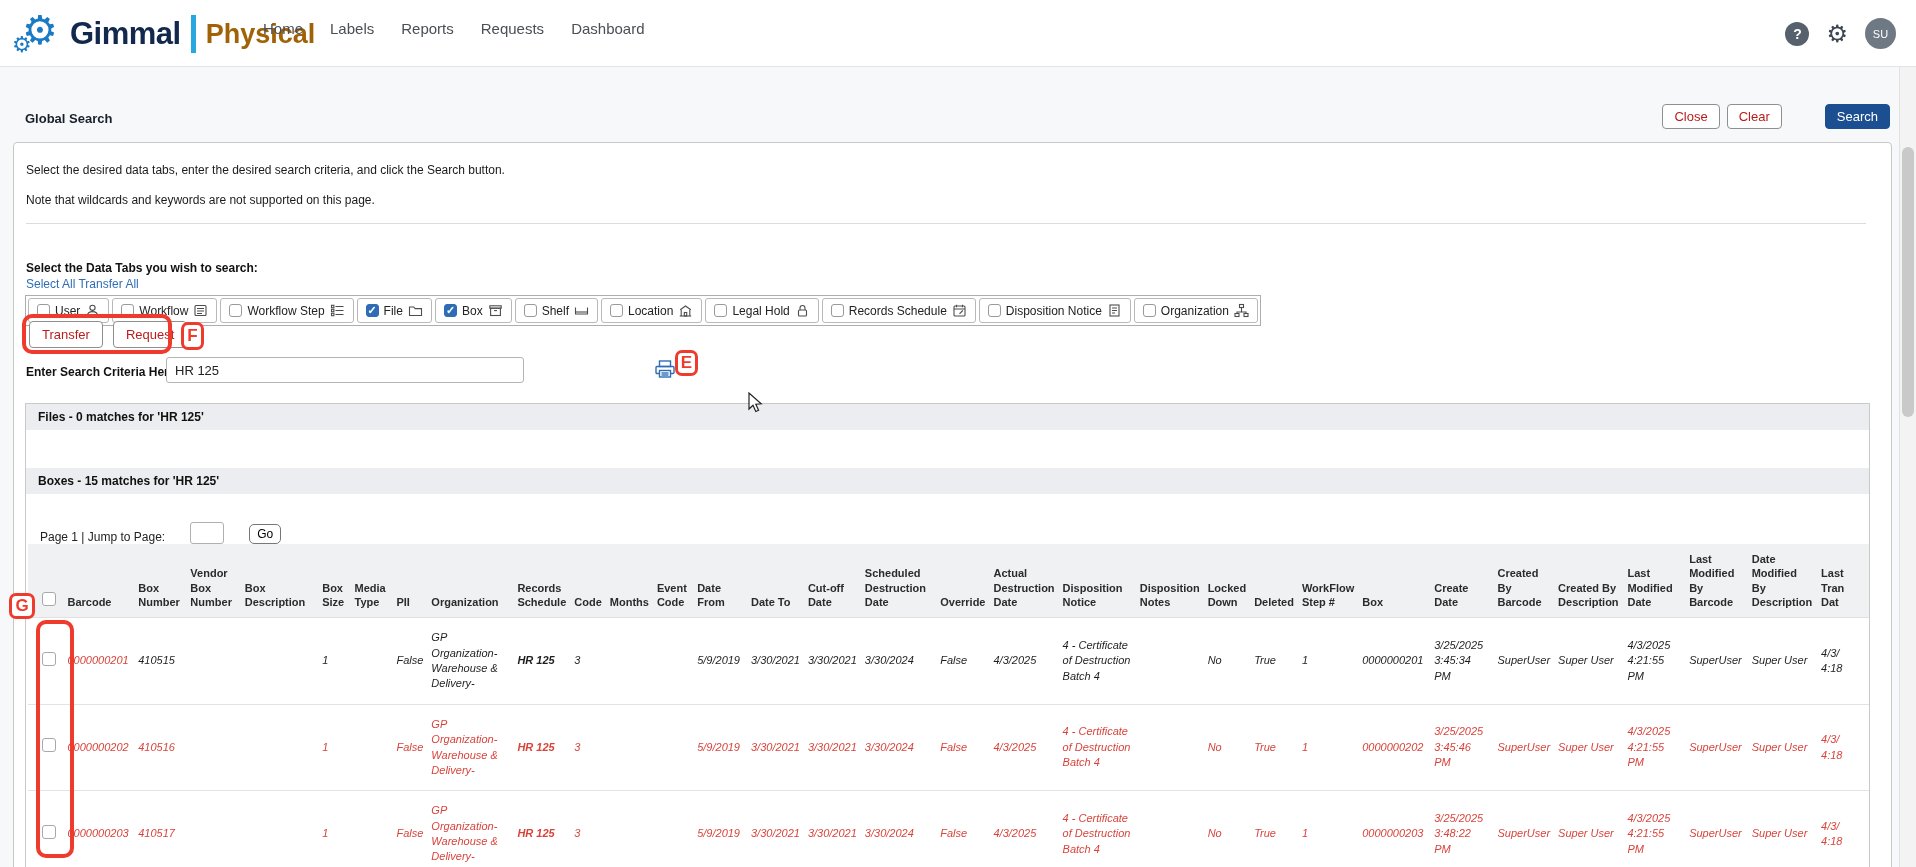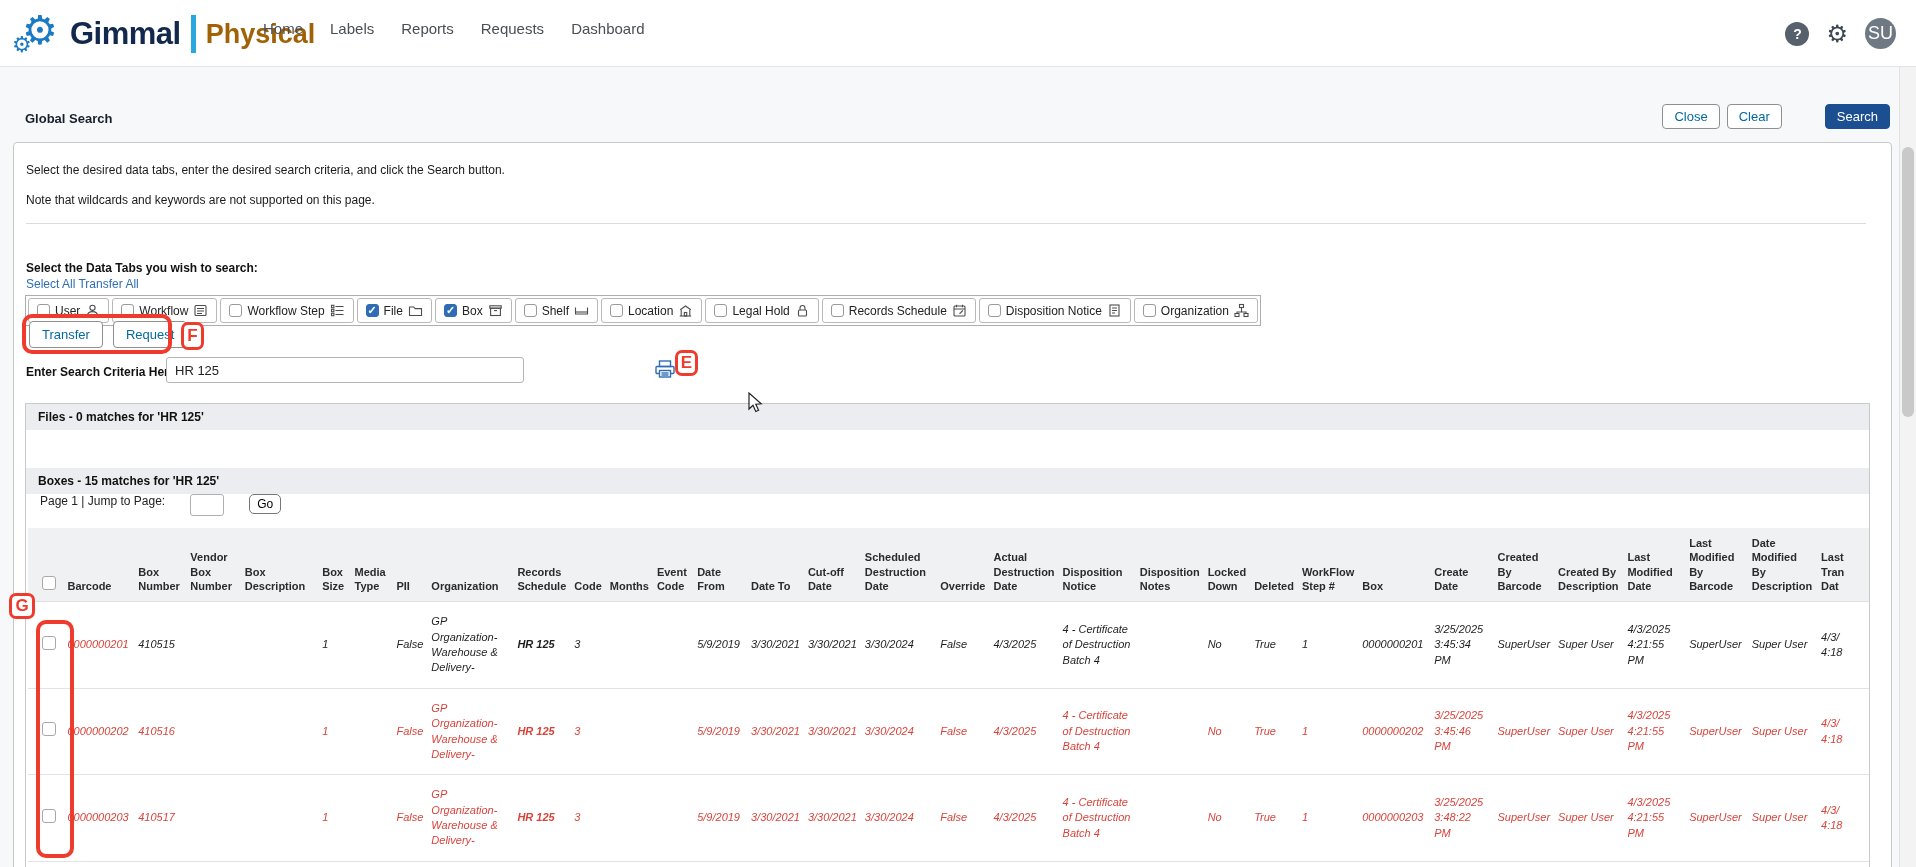--- a/index.html
+++ b/index.html
@@ -14,26 +14,26 @@
   .gear-big { position:absolute; left:10px; top:2px; font-size:40px; line-height:1; }
   .gear-small { position:absolute; left:0px; top:26px; font-size:22px; line-height:1; }
   .brand-name { font-size:31px; font-weight:800; color:#12284c; letter-spacing:-0.5px; margin-left:6px; }
   .brand-divider { width:5px; height:38px; background:#29a8e0; margin:0 10px; }
   .brand-product { font-size:27px; font-weight:700; color:#a16207; }
   .nav-links { position:absolute; left:263px; top:0; height:56px; display:flex; align-items:center; gap:27px; }
   .nav-link { font-size:15px; color:#494f57; cursor:pointer; }
   .nav-right { position:absolute; right:20px; top:0; height:67px; display:flex; align-items:center; gap:17px; }
   .help-btn { width:24px; height:24px; border-radius:50%; background:#57616e; color:#fff; font-weight:bold; font-size:14px; display:flex; align-items:center; justify-content:center; }
   .settings-btn { font-size:24px; color:#3d4754; line-height:1; }
-  .avatar { width:31px; height:31px; border-radius:50%; background:#6f7983; color:#fff; font-size:18px; display:flex; align-items:center; justify-content:center; }
+  .avatar { width:31px; height:31px; border-radius:50%; background:#6f7983; color:#fff; font-size:11px; display:flex; align-items:center; justify-content:center; }
 
   
   .page-title { position:absolute; left:25px; top:111px; font-size:13px; font-weight:bold; color:#19202b; }
   .top-actions { position:absolute; right:26px; top:104px; display:flex; gap:7px; }
-  .btn { font-family:inherit; font-size:13px; padding:4px 11px; border:1px solid #8f8f8f; border-radius:4px; background:#fff; color:#0369a1; cursor:pointer; }
+  .btn { font-family:inherit; font-size:13px; padding:4px 11px; border:1px solid #8f8f8f; border-radius:4px; background:#fff; color:#b91c1c; cursor:pointer; }
   .btn.primary { background:#1c4f92; border-color:#1c4f92; color:#fff;margin-left:36px; }
 
   
   .panel { position:absolute; left:13px; top:142px; width:1879px; height:760px; background:#fff; border:1px solid #c8c8c8; border-radius:4px; }
   .instr1 { position:absolute; left:12px; top:20px; font-size:12px; color:#1a1a1a; }
   .instr2 { position:absolute; left:12px; top:50px; font-size:12px; color:#1a1a1a; }
   .hr { position:absolute; left:12px; top:80px; width:1840px; border-top:1px solid #dcdcdc; }
   .tabs-label { position:absolute; left:12px; top:118px; font-size:12px; font-weight:bold; color:#111; }
   .select-links { position:absolute; left:12px; top:134px; font-size:12px; color:#2e6db5; }
   .select-links span { cursor:pointer; }
@@ -51,21 +51,21 @@
 
   .criteria-label { position:absolute; left:12px; top:222px; font-size:12px; font-weight:bold; color:#111; }
   .criteria-input { position:absolute; left:152px; top:214px; width:358px; height:26px; border:1px solid #b5b5b5; border-radius:3px; font-family:inherit; font-size:13px; color:#222; padding:0 8px; }
   .print-btn { position:absolute; left:640px; top:216px; width:22px; height:20px; cursor:pointer; }
   .print-btn svg { width:22px; height:20px; stroke:#2e6db5; fill:none; stroke-width:1.4; }
 
   
   .results { position:absolute; left:11px; top:260px; width:1845px; height:500px; border:1px solid #c9c9c9; background:#fff; }
   .section-bar { height:26px; background:#ecedf0; display:flex; align-items:center; padding-left:12px; font-size:12px; font-weight:bold; color:#111; }
   .files-empty { height:38px; background:#fff; }
-  .pagination { height:34px; display:flex; align-items:flex-start; padding-left:14px; font-size:12px; color:#222; gap:25px; }
+  .pagination { height:50px; display:flex; align-items:flex-end; padding-left:14px; font-size:12px; color:#222; gap:25px; }
   .jump-input { width:34px; height:22px; border:1px solid #b0b0b0; border-radius:3px; font-family:inherit; font-size:12px; padding:0 4px; }
   .go-btn { font-family:inherit; font-size:12px; padding:2px 7px; border:1px solid #777; border-radius:5px; background:#fff; cursor:pointer; }
 
   table.grid { border-collapse:collapse; table-layout:fixed; margin-left:2px; }
   table.grid th { background:#eff1f3; font-size:11px; font-weight:bold; color:#2b2b2b; text-align:left; vertical-align:bottom; padding:8px 8px 8px 0; line-height:1.3; }
   table.grid th.cb-col, table.grid td.cb-col { padding-left:14px; }
   table.grid thead tr { border-bottom:1px solid #e0e0e0; }
   table.grid td { font-size:11px; font-style:italic; color:#1f1f1f; vertical-align:middle; padding:12px 8px 12px 0; line-height:1.4; }
   table.grid tbody tr { border-bottom:1px solid #e3e3e3; background:#fff; }
   table.grid tr.red td { color:#d8443c; }

